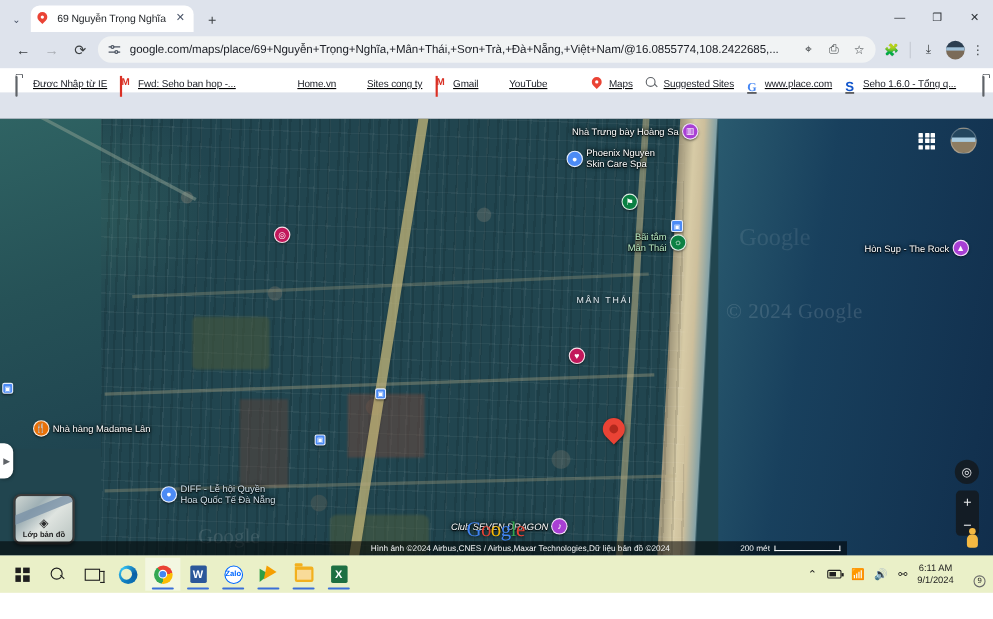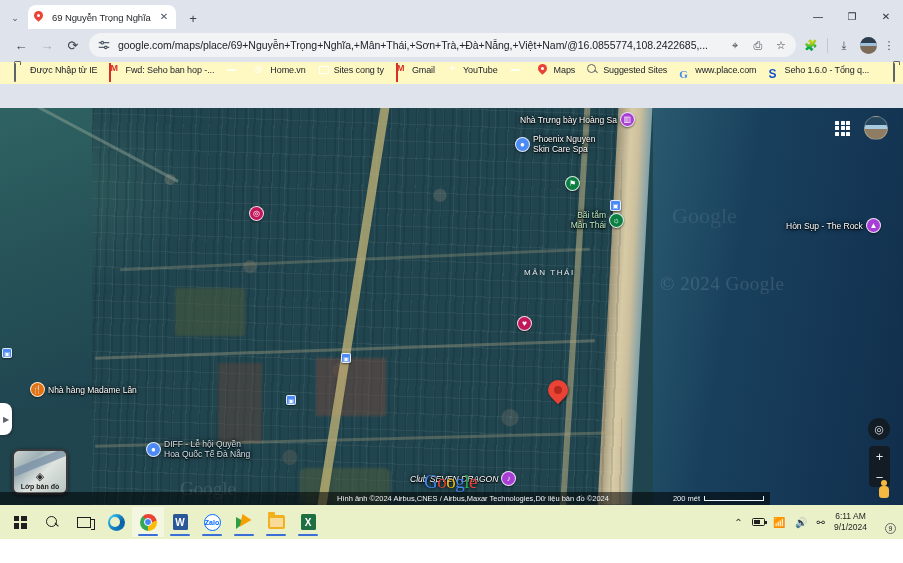--- a/index.html
+++ b/index.html
@@ -73,22 +73,22 @@
     background:#9fc0d8;
   }
   .chrome-pill {
     height:20px; background:#dbe3f0; border-radius:11px; display:flex; align-items:center;
     padding:0 7px; font-size:9px; color:#1f2937; white-space:nowrap;
   }
   .kebab { font-size:11px; color:#3c4043; width:12px; text-align:center; letter-spacing:0; }
 
   
   .bookmarks {
-    position:relative; height:22px; display:flex; align-items:flex-start;
-    padding:0 8px; gap:0px; background:#fef9c3;
+    position:relative; height:22px; display:flex; align-items:flex-end;
+    padding:0 8px; gap:0px; background:#ffffff;text-decoration:underline;
   }
   .bm { display:flex; align-items:center; gap:4px; padding:2px 6px; border-radius:4px; white-space:nowrap; }
   .bm-label { font-size:9px; color:#20232a; letter-spacing:-0.1px; }
   .bm-ico { width:12px; height:12px; flex:0 0 12px; position:relative; display:block; }
   .bm-spacer { flex:1; }
   .bm-div { width:1px; height:14px; background:#bcc3cd; margin:0 6px; }
 
   
   .ico-folder { width:12px; height:10px; background:transparent; border:1.3px solid #5f6368; border-radius:1.5px 2px 2px 2px; position:relative; }
   .ico-folder::before { content:""; position:absolute; left:-1.3px; top:-3px; width:5px; height:3px; border:1.3px solid #5f6368; border-bottom:none; border-radius:1.5px 1.5px 0 0; }

